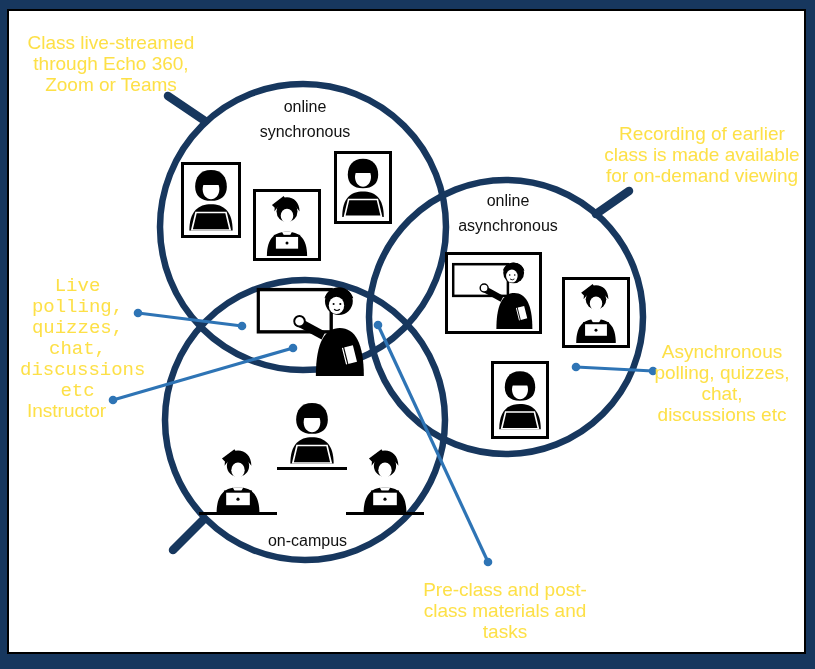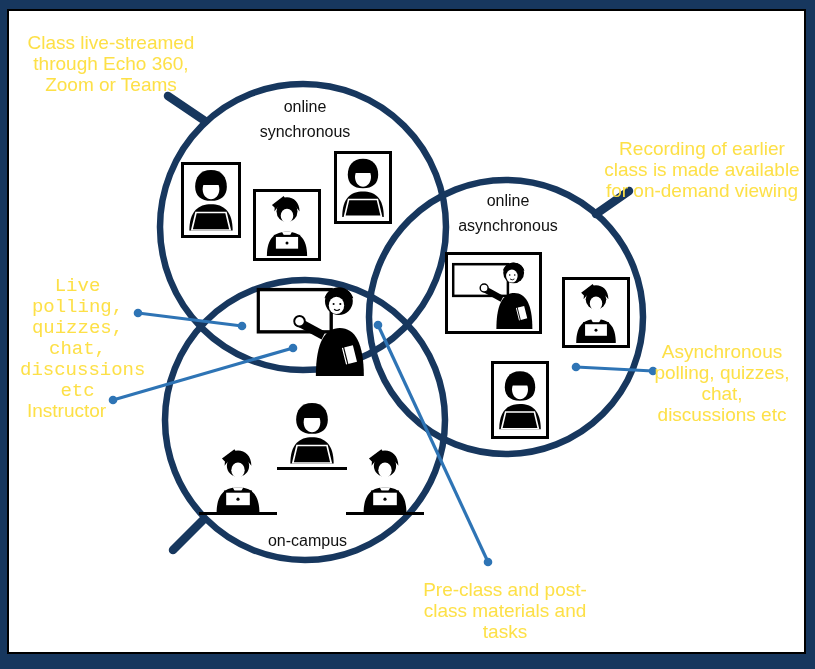--- a/index.html
+++ b/index.html
@@ -152,21 +152,21 @@
 
   <div class="lbl" style="left:225px;top:94px;width:160px;">online
 synchronous</div>
   <div class="lbl" style="left:428px;top:188px;width:160px;">online
 asynchronous</div>
   <div class="lbl" style="left:245px;top:528px;width:125px;">on-campus</div>
 
   <div class="txt" style="left:25px;top:32px;width:172px;">Class live-streamed
 through Echo 360,
 Zoom or Teams</div>
-  <div class="txt" style="left:602px;top:123px;width:200px;margin-top:15px;">Recording of earlier
+  <div class="txt" style="left:602px;top:123px;width:200px;">Recording of earlier
 class is made available
 for on-demand viewing</div>
   <div class="txt" style="left:20px;top:276px;width:115px;font-family:Liberation Mono, monospace;">Live polling,
 quizzes, chat,
 discussions
 etc</div>
   <div class="txt" style="left:27px;top:400px;width:80px;text-align:left;">Instructor</div>
   <div class="txt" style="left:652px;top:341px;width:140px;">Asynchronous
 polling, quizzes,
 chat,

